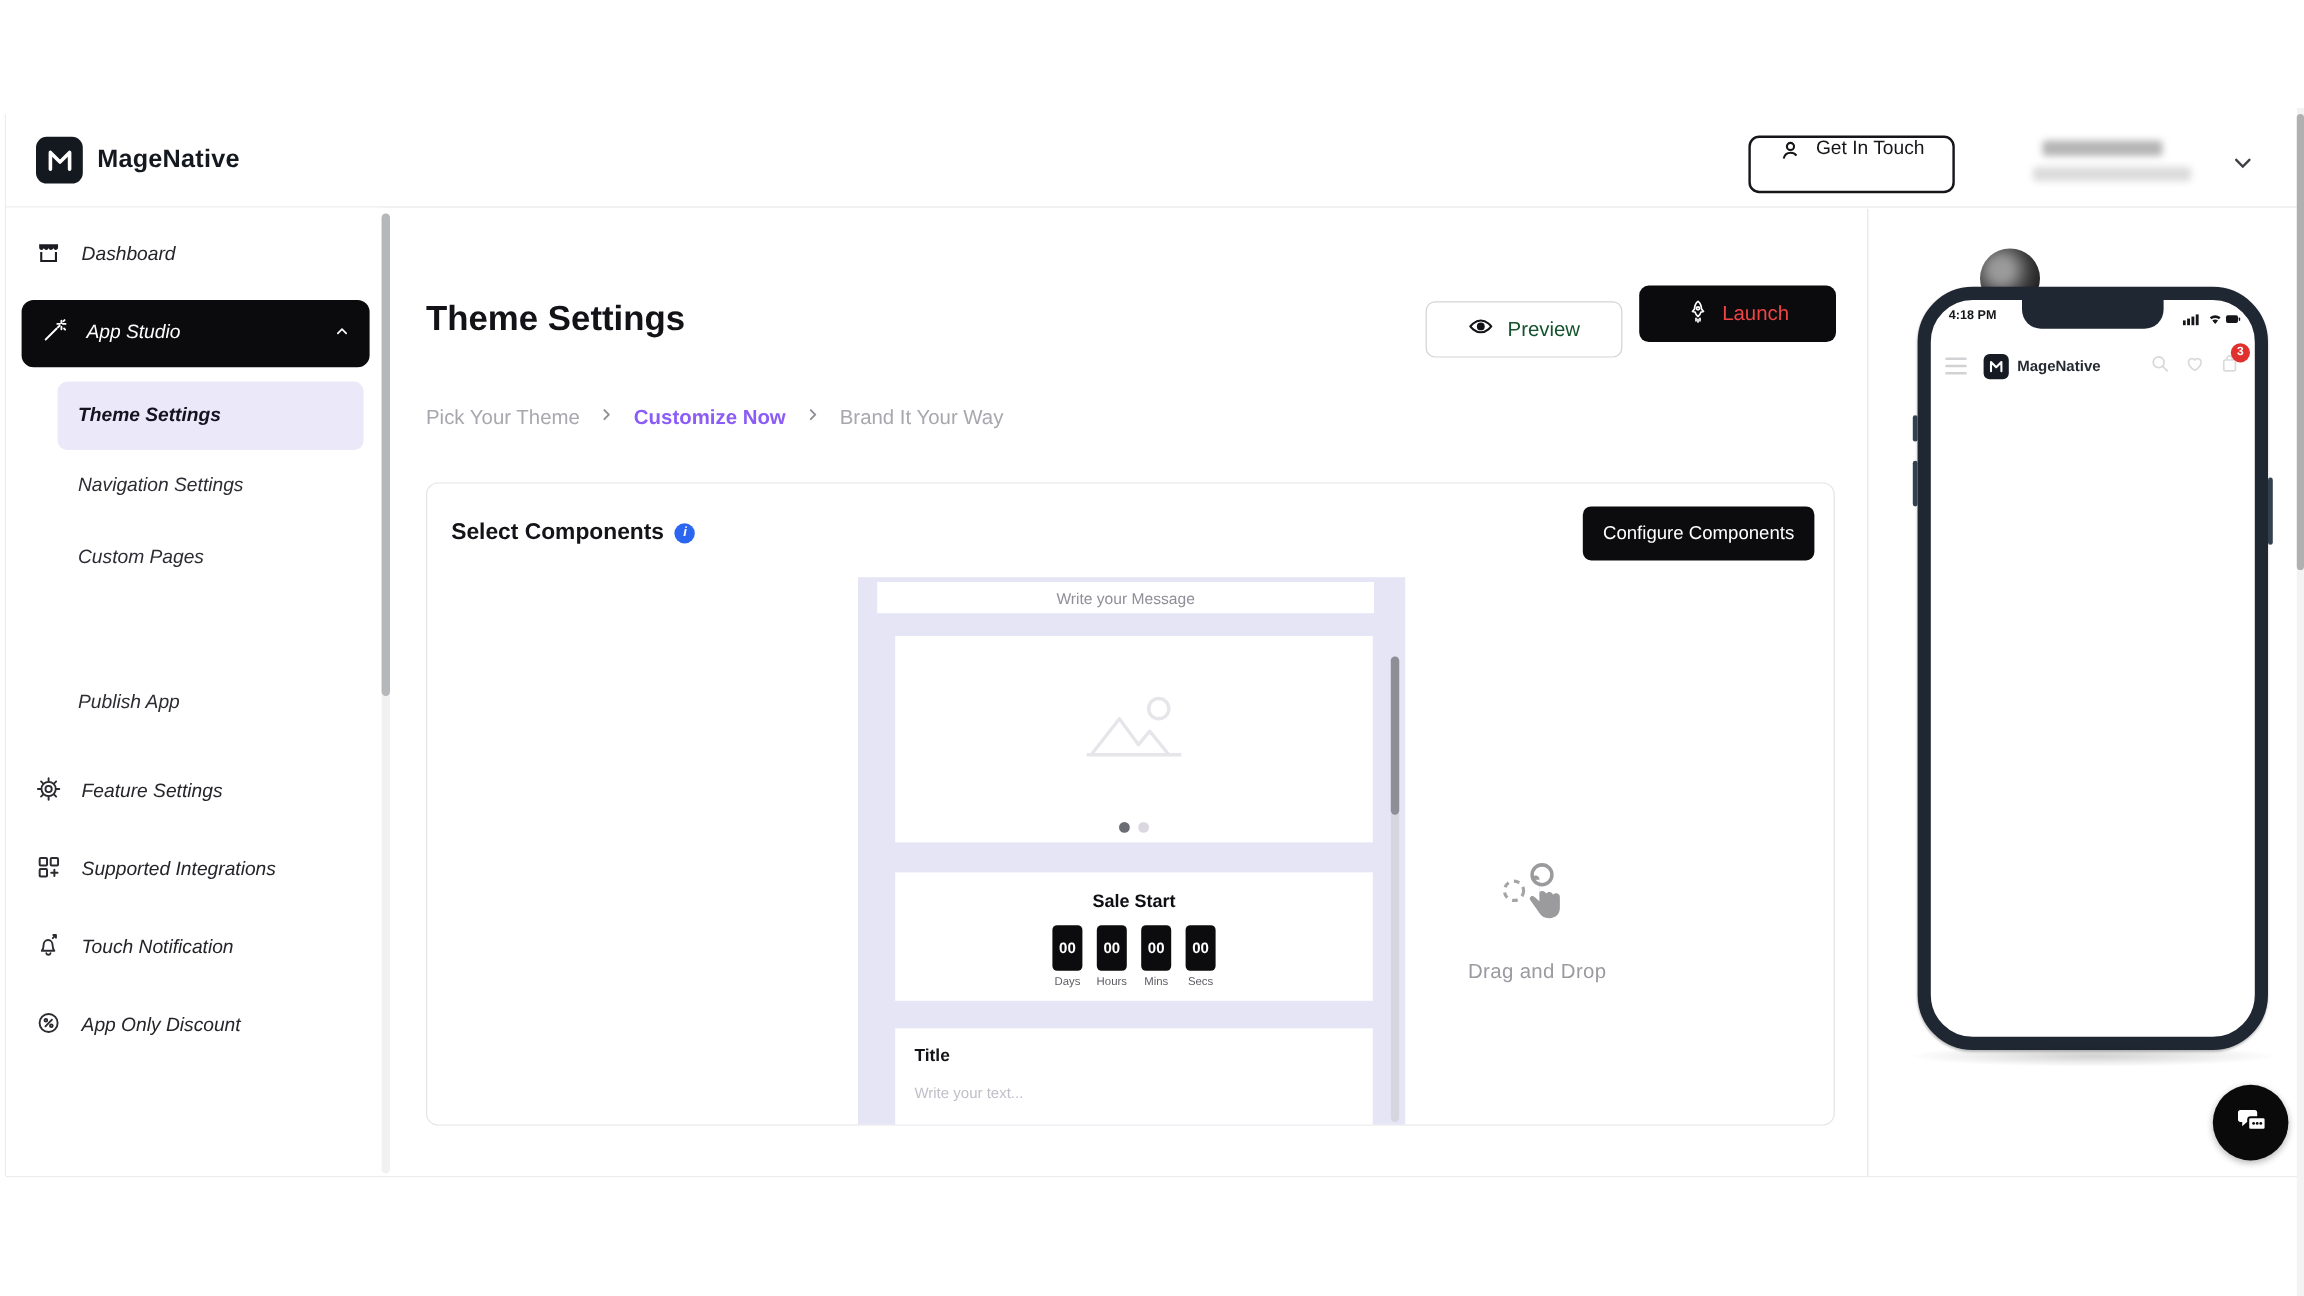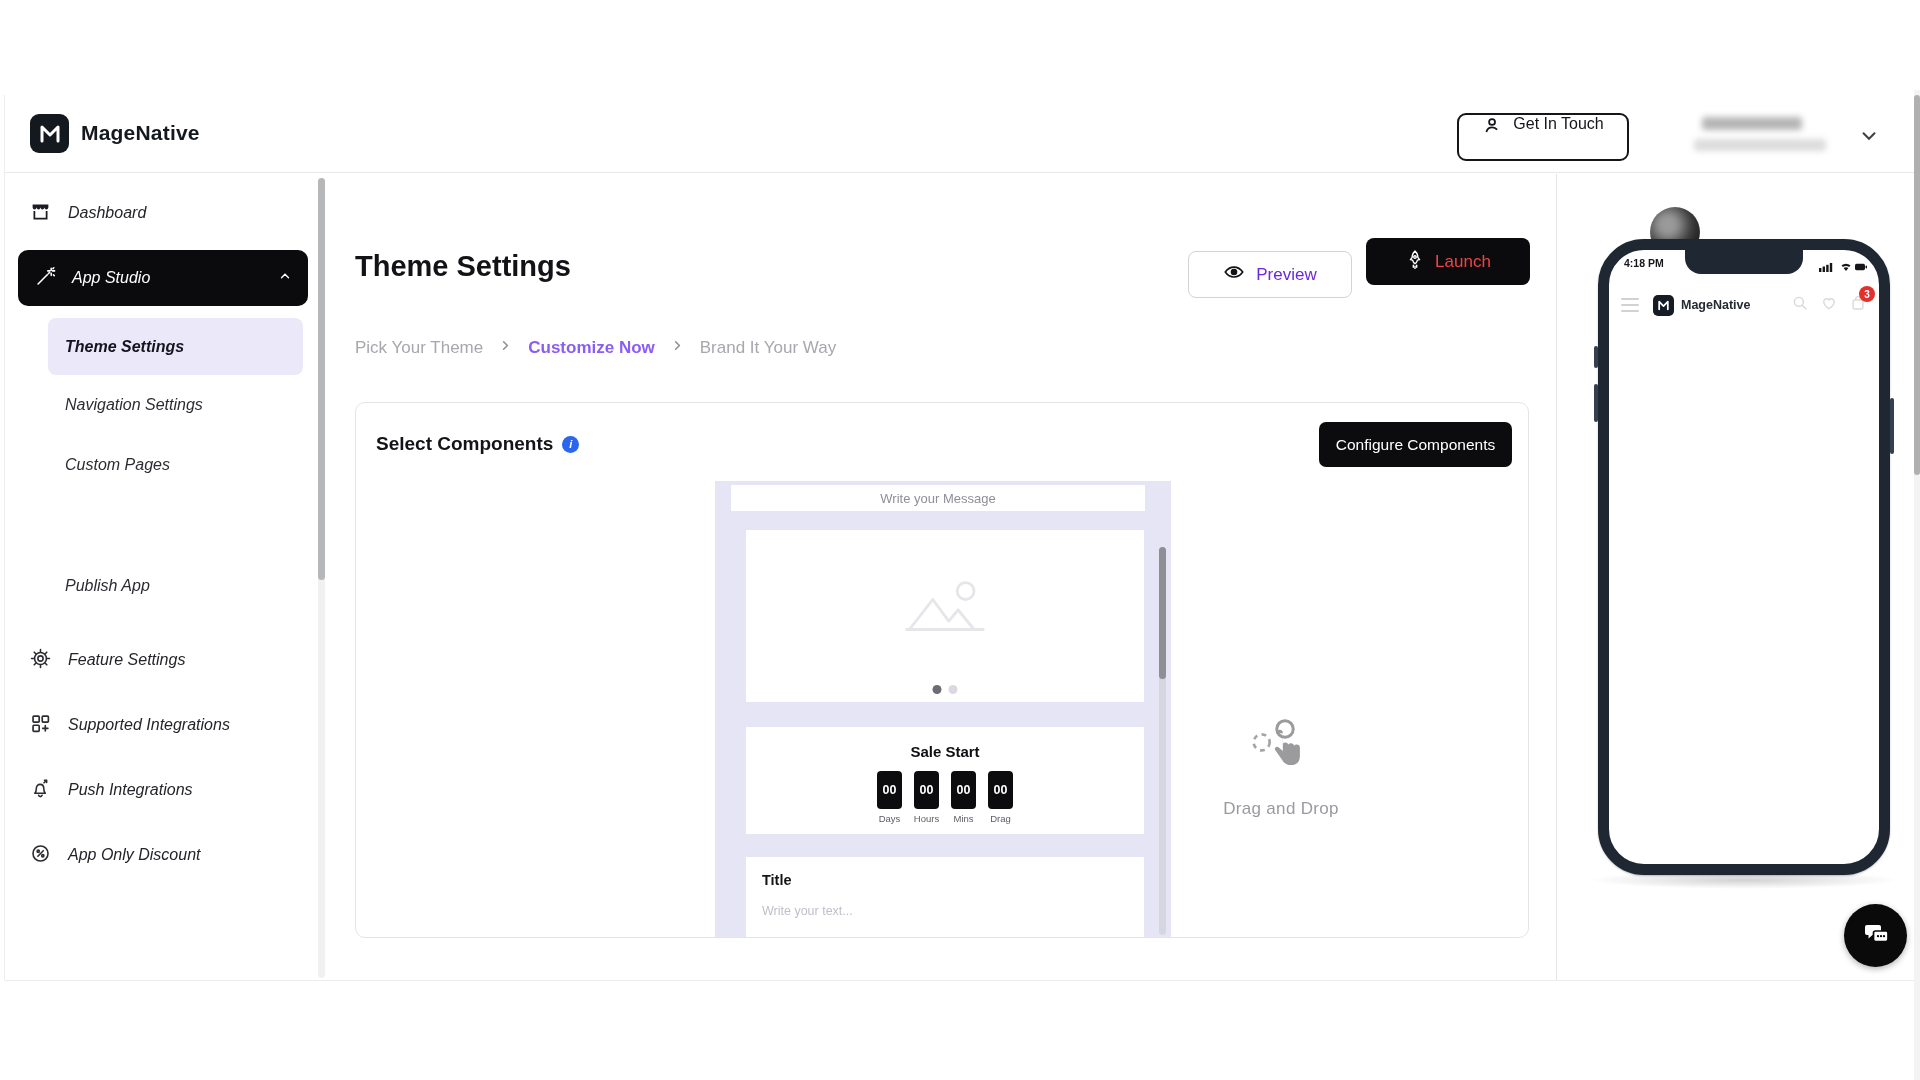--- a/index.html
+++ b/index.html
@@ -23,21 +23,21 @@
   .side-row { position:absolute; left:0; height:40px; display:flex; align-items:center; gap:17px; padding-left:25px; font-size:16px; color:#24242a; cursor:pointer; width:100%; }
   .pill { position:absolute; left:13px; width:290px; height:56px; background:#0b0b0d; color:#fff; border-radius:10px; display:flex; align-items:center; gap:16px; padding:0 16px 0 17px; font-size:16px; cursor:pointer; }
   .pill .grow { flex:1; }
   .sub-item { position:absolute; left:43px; width:255px; height:40px; display:flex; align-items:center; padding-left:17px; font-size:16px; color:#2c2c33; border-radius:8px; cursor:pointer; }
   .sub-item.active { height:57px; background:#ebe9f9; font-weight:700; color:#15131f; }
   .sb-scroll { position:absolute; left:318px; top:178px; width:7px; height:800px; background:#f1f1f1; border-radius:4px; }
   .sb-thumb { position:absolute; left:0; top:0; width:7px; height:402px; background:#b5b7b9; border-radius:4px; }
 
   
   .page-title { position:absolute; left:355px; top:250px; font-size:29px; font-weight:700; color:#121217; }
-  .btn-preview { position:absolute; left:1188px; top:251px; width:164px; height:47px; background:#fff; border:1.5px solid #d3d3d7; border-radius:8px; display:flex; align-items:center; justify-content:center; gap:11px; font-size:17px; color:#6d28d9; cursor:pointer; }
+  .btn-preview { position:absolute; left:1188px; top:251px; width:164px; height:47px; background:#fff; border:1.5px solid #d3d3d7; border-radius:8px; display:flex; align-items:center; justify-content:center; gap:11px; font-size:17px; color:#14532d; cursor:pointer; }
   .btn-launch { position:absolute; left:1366px; top:238px; width:164px; height:47px; background:#0b0b0d; border:none; border-radius:8px; display:flex; align-items:center; justify-content:center; gap:10px; font-size:17px; color:#ef4444; cursor:pointer; }
   .breadcrumb { position:absolute; left:355px; top:338px; display:flex; align-items:flex-end; gap:15px; font-size:17px; color:#a7a7ad; }
   .crumb.current { color:#8b5cf6; font-weight:700; }
 
   .panel { position:absolute; left:355px; top:402px; width:1174px; height:536px; border:1px solid #e4e4e7; border-radius:10px; background:#fff; overflow:hidden; }
   .panel-title { position:absolute; left:20px; top:30px; font-size:19px; font-weight:700; color:#131318; display:flex; align-items:center; gap:9px; }
   .info-dot { width:17px; height:17px; background:#2a66f0; border-radius:50%; color:#fff; font-size:11px; font-weight:700; display:flex; align-items:center; justify-content:center; font-style:italic; }
   .helper { position:absolute; left:405px; top:20px; display:flex; align-items:center; gap:13px; }
   .helper-avatar { width:41px; height:41px; border-radius:50%; background:#f1f0f1; border:1px solid #e6e5e6; display:flex; align-items:center; justify-content:center; }
   .helper-text { font-size:16px; color:#2d2d33; }
@@ -174,21 +174,21 @@
             <path d="M17.5 14.5v6M14.5 17.5h6"></path>
           </svg></span>
       <span>Supported Integrations</span>
     </div>
     <div class="side-row" style="top:597px;">
       <span><svg width="21" height="21" viewBox="0 0 24 24" fill="none" stroke="#2b2b30" stroke-width="1.8" stroke-linecap="round" stroke-linejoin="round">
             <path d="M5.5 17.5h12c-1.2-1.3-1.7-2.2-1.7-5.2 0-3-1.8-5-4.3-5s-4.3 2-4.3 5c0 3-.5 3.9-1.7 5.2z"></path>
             <path d="M9.8 19.8a2.1 2.1 0 0 0 4 0"></path>
             <path d="M16 5.5l3-3M19 5v-2.5h-2.5"></path>
           </svg></span>
-      <span>Push Integrations</span>
+      <span>Touch Notification</span>
     </div>
     <div class="side-row" style="top:662px;">
       <span><svg width="21" height="21" viewBox="0 0 24 24" fill="none" stroke="#2b2b30" stroke-width="1.8" stroke-linecap="round">
             <circle cx="12" cy="12" r="8.6"></circle>
             <path d="M9 15.2l6.2-6.4"></path>
             <circle cx="9.4" cy="9.4" r="1.3"></circle>
             <circle cx="14.6" cy="14.6" r="1.3"></circle>
           </svg></span>
       <span>App Only Discount</span>
     </div>
@@ -263,21 +263,21 @@
           <div class="t-col">
               <div class="t-box">00</div>
               <div class="t-lbl">Hours</div>
             </div>
           <div class="t-col">
               <div class="t-box">00</div>
               <div class="t-lbl">Mins</div>
             </div>
           <div class="t-col">
               <div class="t-box">00</div>
-              <div class="t-lbl">Drag</div>
+              <div class="t-lbl">Secs</div>
             </div>
         </div>
       </div>
 
       <div class="title-card">
         <div class="tc-title">Title</div>
         <div class="tc-ph">Write your text...</div>
       </div>
 
       <div class="dev-scroll">

